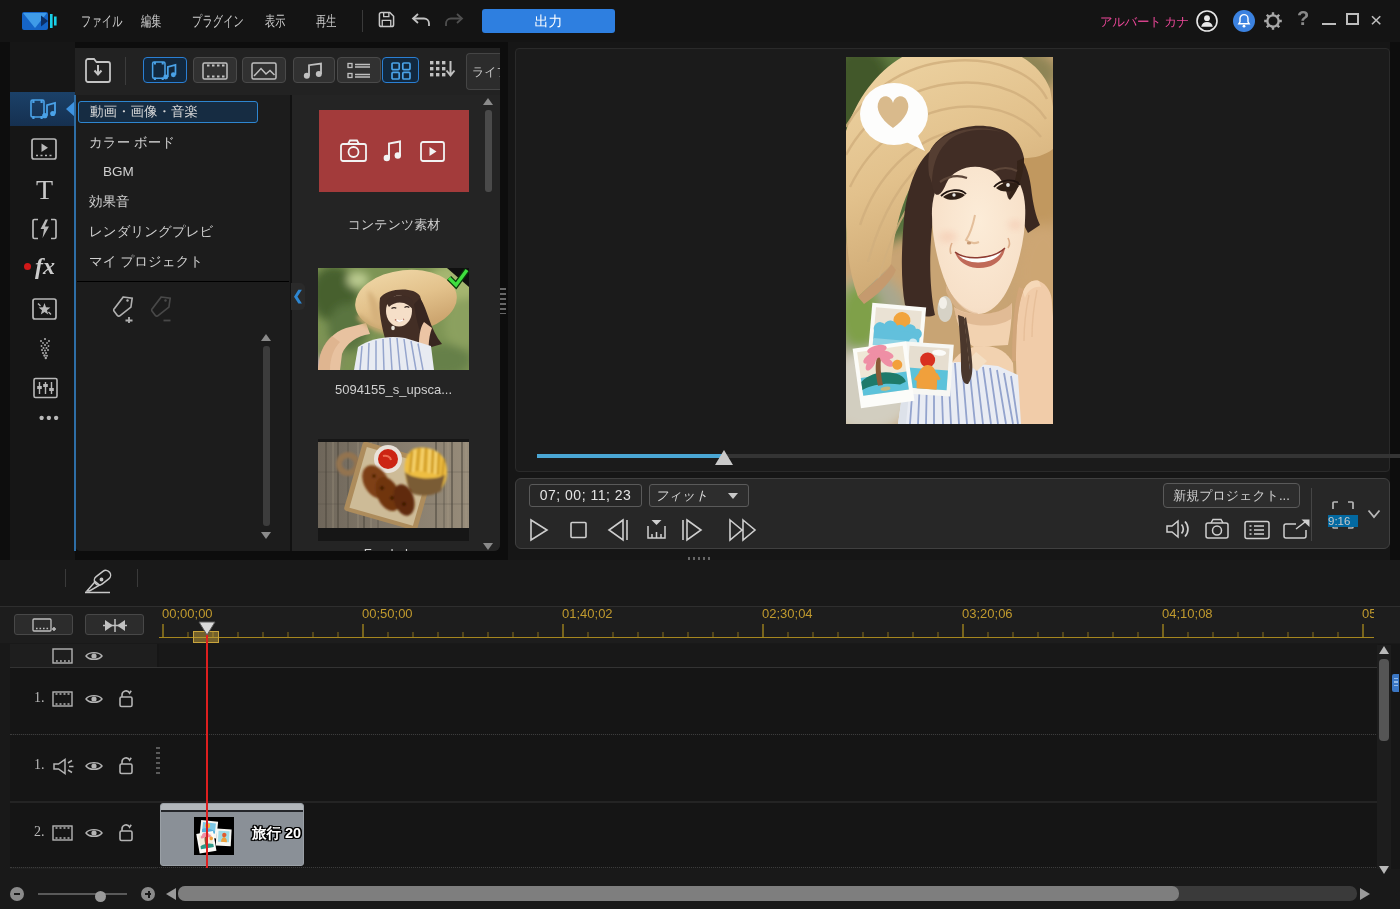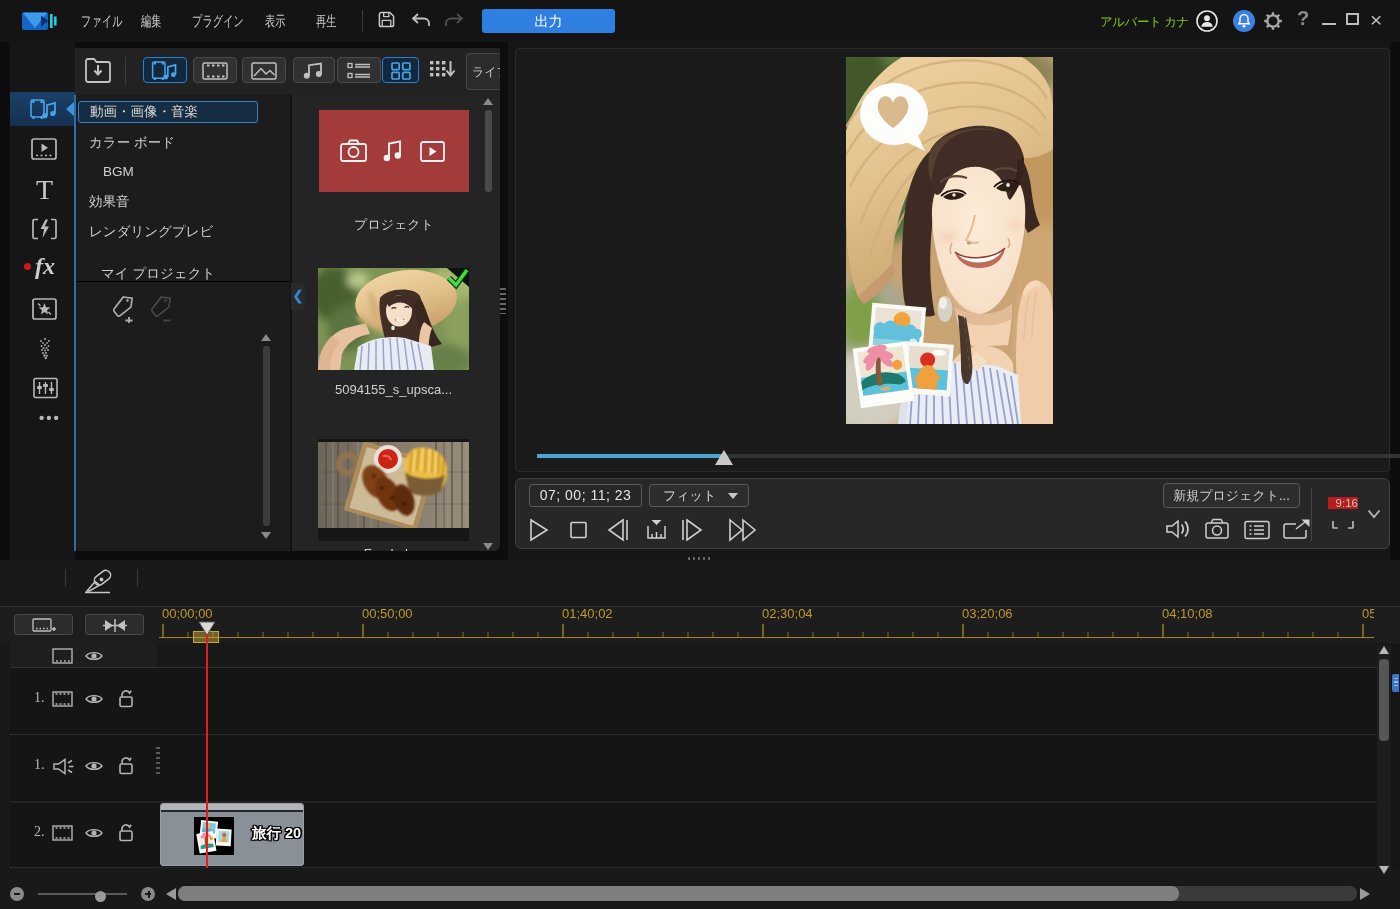--- a/index.html
+++ b/index.html
@@ -49,21 +49,21 @@
         <path d="M8 1 L3 5.5 L8 10" fill="none"></path>
       </svg>
     </div>
     <div class="abs" id="ic-redo" style="left:443px;top:13px;">
       <svg width="22" height="16" viewBox="0 0 22 16" fill="none" stroke="#4f4f4f" stroke-width="1.8">
         <path d="M19 5.5 H8 a5 5 0 0 0-5 5 V13"></path>
         <path d="M14 1 L19 5.5 L14 10" fill="none"></path>
       </svg>
     </div>
     <div class="abs" style="left:482px;top:9px;width:133px;height:24px;background:#2e7fe0;border-radius:3px;color:#fff;font-size:14px;text-align:center;line-height:24px;">出力</div>
-    <div class="abs" style="left:1100px;top:14px;font-size:12.5px;color:#84cc16;letter-spacing:-0.5px;">アルバート カナ</div>
+    <div class="abs" style="left:1100px;top:14px;font-size:12.5px;color:#ec4899;letter-spacing:-0.5px;">アルバート カナ</div>
     <div class="abs" id="ic-user" style="left:1196px;top:10px;">
       <svg width="22" height="22" viewBox="0 0 22 22">
         <circle cx="11" cy="11" r="10" fill="none" stroke="#e8e8e8" stroke-width="1.6"></circle>
         <circle cx="11" cy="8.2" r="2.9" fill="#e8e8e8"></circle>
         <path d="M5.2 16.8 a5.9 5.9 0 0 1 11.6 0 Z" fill="#e8e8e8"></path>
       </svg>
     </div>
     <div class="abs" id="ic-bell" style="left:1233px;top:10px;">
       <svg width="22" height="22" viewBox="0 0 22 22">
         <circle cx="11" cy="11" r="11" fill="#3b82e0"></circle>
@@ -231,21 +231,21 @@
       </div>
       <div class="abs" style="left:391px;top:5px;width:44px;height:37px;background:#2c2c2c;border:1px solid #454545;border-right:none;border-radius:4px 0 0 4px;color:#cccccc;font-size:12px;line-height:37px;padding-left:5px;white-space:nowrap;">ライフ</div>
     </div>
 
     <div class="abs" style="left:0;top:47px;width:215px;height:456px;background:#1c1c1c;">
       <div class="abs" style="left:3px;top:6px;width:180px;height:22px;border:1px solid #2e86d0;border-radius:3px;background:#162c42;color:#d8d8d8;font-size:13.5px;line-height:20px;padding-left:11px;">動画・画像・音楽</div>
       <div class="abs catitem" style="top:39px;">カラー ボード</div>
       <div class="abs catitem" style="top:69px;margin-left:14px;">BGM</div>
       <div class="abs catitem" style="top:98px;">効果音</div>
       <div class="abs catitem" style="top:128px;">レンダリングプレビ</div>
-      <div class="abs catitem" style="top:170px;margin-left:12px;">マイ プロジェクト</div>
+      <div class="abs catitem" style="top:158px;">マイ プロジェクト</div>
       <div class="abs" style="left:2px;top:186px;width:212px;height:1px;background:#000;"></div>
       <div class="abs" style="left:37px;top:200px;">
         <svg width="26" height="28" viewBox="0 0 26 28" fill="none" stroke="#b0b0b0" stroke-width="1.6">
           <path d="M10 2 L19 2 L19 11 L9.5 21 a2 2 0 0 1-3 0 L3 17.5 a2 2 0 0 1 0-3 Z" transform="rotate(8 11 11)"></path>
           <circle cx="15.5" cy="5.5" r="1.2" fill="#b0b0b0" stroke="none"></circle>
           <path d="M17 22 v7 M13.5 25.5 h7" stroke-width="1.8"></path>
         </svg>
       </div>
       <div class="abs" style="left:75px;top:200px;opacity:0.38;">
         <svg width="26" height="28" viewBox="0 0 26 28" fill="none" stroke="#909090" stroke-width="1.6">
@@ -271,21 +271,21 @@
         <svg class="abs" style="left:64px;top:29px;" width="20" height="24" viewBox="0 0 20 24">
           <path d="M6 19 V4.5 l11-2 V16.5" stroke="#f2f2f2" stroke-width="1.9" fill="none"></path>
           <circle cx="3.8" cy="19" r="3.2" fill="#f2f2f2"></circle>
           <circle cx="14.8" cy="16.5" r="3.2" fill="#f2f2f2"></circle>
         </svg>
         <svg class="abs" style="left:101px;top:31px;" width="25" height="21" viewBox="0 0 25 21" fill="none" stroke="#f2f2f2" stroke-width="1.8">
           <rect x="1" y="1" width="23" height="19" rx="2"></rect>
           <path d="M9.5 6 L16.5 10.5 L9.5 15 Z" fill="#f2f2f2" stroke="none"></path>
         </svg>
       </div>
-      <div class="abs" style="left:27px;top:121px;width:150px;text-align:center;color:#cfcfcf;font-size:13px;">プロジェクト</div>
+      <div class="abs" style="left:27px;top:121px;width:150px;text-align:center;color:#cfcfcf;font-size:13px;">コンテンツ素材</div>
       <div class="abs" id="thumb-photo1" style="left:26px;top:173px;width:151px;height:102px;">
         <svg width="151" height="102" viewBox="0 0 151 102">
           <defs>
             <filter id="b4" x="-30%" y="-30%" width="160%" height="160%">
                 <feGaussianBlur stdDeviation="4"></feGaussianBlur>
               </filter>
             <filter id="b2" x="-30%" y="-30%" width="160%" height="160%">
                 <feGaussianBlur stdDeviation="2"></feGaussianBlur>
               </filter>
             <linearGradient id="hatg" x1="0" y1="0" x2="0.3" y2="1">
@@ -541,21 +541,21 @@
       </svg>
     </div>
 
     <div class="abs" style="left:29px;top:412px;width:1353px;height:4px;background:#343434;"></div>
     <div class="abs" style="left:29px;top:412px;width:187px;height:4px;background:#4aa6d4;"></div>
     <div class="abs" style="left:207px;top:408px;width:0;height:0;border-left:9px solid transparent;border-right:9px solid transparent;border-bottom:15px solid #c9c9c9;"></div>
 
     <div class="abs" style="left:7px;top:436px;width:875px;height:71px;background:#272727;border:1px solid #404040;border-radius:6px;">
       <div class="abs" style="left:13px;top:5px;width:113px;height:23px;border:1px solid #5a5a5a;border-radius:3px;color:#e4e4e4;font-size:14px;line-height:21px;text-align:center;letter-spacing:0.5px;">07; 00; 11; 23</div>
       <div class="abs" style="left:133px;top:5px;width:100px;height:23px;border:1px solid #5a5a5a;border-radius:3px;background:#2d2d2d;color:#d8d8d8;font-size:13px;line-height:21px;">
-        <span style="margin-left:13px;">フィット</span>
+        <span style="margin-left:5px;font-style:italic;">フィット</span>
         <span class="abs" style="left:78px;top:8px;width:0;height:0;border-left:5px solid transparent;border-right:5px solid transparent;border-top:6px solid #c8c8c8;"></span>
       </div>
       <svg class="abs" style="left:13px;top:39px;" width="240" height="24" viewBox="0 0 240 24" fill="none" stroke="#cfcfcf" stroke-width="1.6">
         <path d="M2 2 L18 12 L2 22 Z"></path>
         <rect x="42" y="4.5" width="15" height="15" rx="1"></rect>
         <path d="M94 2 L80 12 L94 22 Z M98 2 V22"></path>
         <path d="M119 8 V20 H136 V8 M123 20 v-4 M127.5 20 v-6 M132 20 v-4" stroke-width="1.5"></path>
         <path d="M122.5 2 l5 5 5-5 Z" fill="#cfcfcf" stroke="none"></path>
         <path d="M158 2 L172 12 L158 22 Z M154 2 V22"></path>
         <path d="M201 2 L213 12 L201 22 Z M214 2 L226 12 L214 22 Z"></path>
@@ -570,21 +570,21 @@
         <rect x="80" y="3.5" width="24" height="17" rx="2"></rect>
         <path d="M84.5 8 h2 M84.5 12 h2 M84.5 16 h2 M89 8 h10 M89 12 h10 M89 16 h10" stroke-width="1.6"></path>
         <path d="M131 6 H121 a2 2 0 0 0-2 2 V18 a2 2 0 0 0 2 2 H139 a2 2 0 0 0 2-2 V12"></path>
         <path d="M131 11 L142 2.5"></path>
         <path d="M136.5 1.5 L144.5 1.5 L144.5 9 Z" fill="#cfcfcf" stroke="none"></path>
       </svg>
       <div class="abs" style="left:795px;top:9px;width:1px;height:53px;background:#454545;"></div>
       <svg class="abs" style="left:816px;top:22px;" width="22" height="28" viewBox="0 0 22 28" fill="none" stroke="#b8b8b8" stroke-width="1.7">
         <path d="M6 1 H2 a1 1 0 0 0-1 1 V8 M16 27 H20 a1 1 0 0 0 1-1 V20 M21 8 V2 a1 1 0 0 0-1-1 H16 M1 20 V26 a1 1 0 0 0 1 1 H6"></path>
       </svg>
-      <div class="abs" style="left:812px;top:18px;width:30px;height:12px;background:#b91c1c;color:#c8c8c8;font-size:11.5px;text-align:right;line-height:12px;">9:16</div>
+      <div class="abs" style="left:812px;top:36px;width:30px;height:12px;background:#0369a1;color:#c8c8c8;font-size:11.5px;text-align:left;line-height:12px;">9:16</div>
       <svg class="abs" style="left:851px;top:30px;" width="14" height="10" viewBox="0 0 14 10" fill="none" stroke="#b8b8b8" stroke-width="1.8">
         <path d="M1.5 1.5 L7 8 L12.5 1.5"></path>
       </svg>
     </div>
   </div>
 
   <div class="abs" style="left:500px;top:288px;width:6px;height:26px;background:repeating-linear-gradient(#666 0 2px, transparent 2px 5px);"></div>
   <div class="abs" style="left:688px;top:557px;width:24px;height:5px;background:repeating-linear-gradient(90deg,#666 0 2px, transparent 2px 5px);"></div>
 
   <div class="abs" id="timeline" style="left:0px;top:560px;width:1400px;height:349px;background:#191919;">

